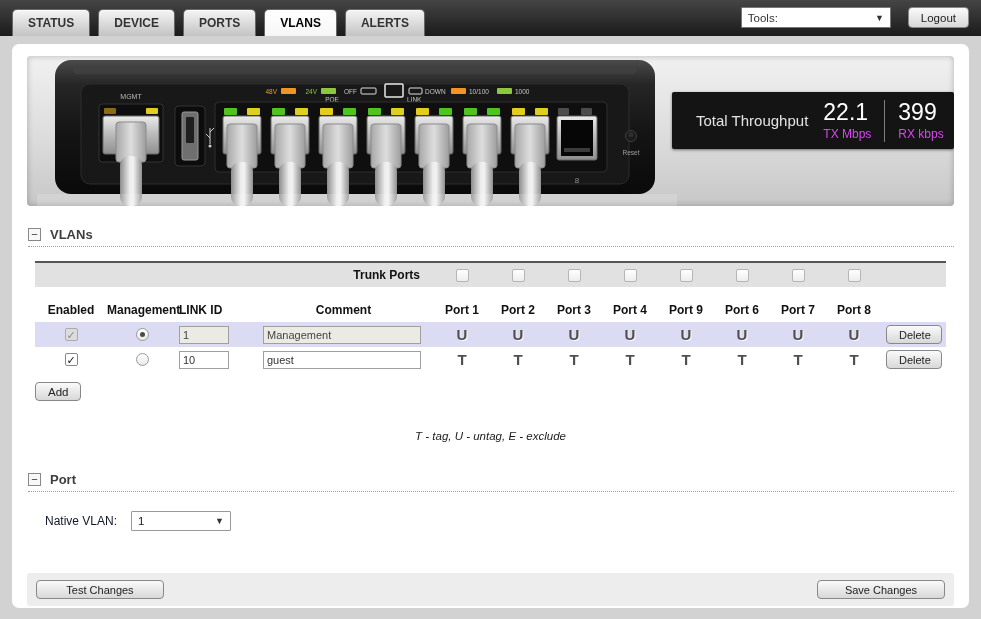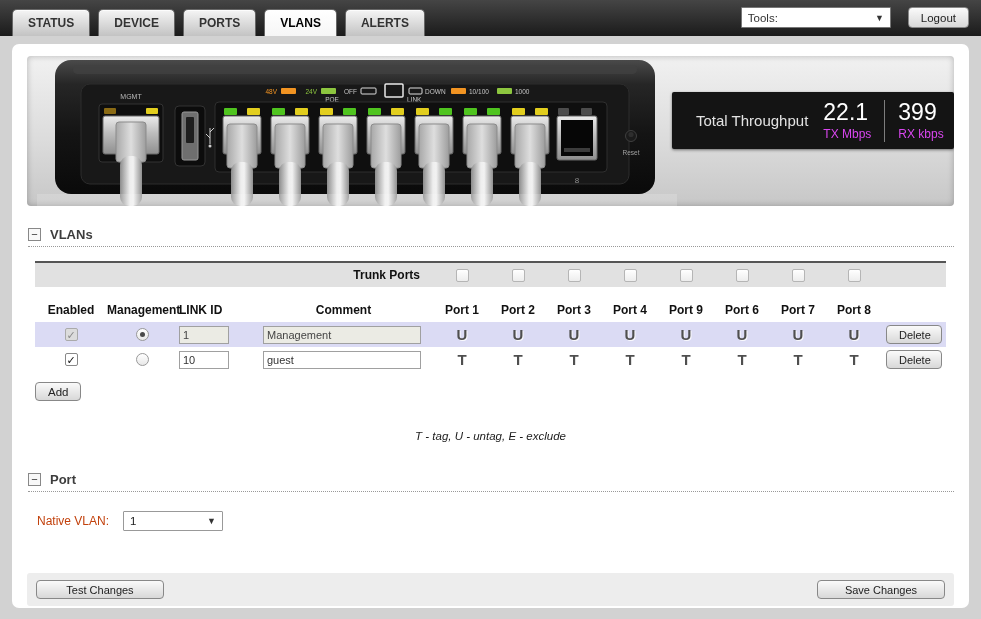--- a/index.html
+++ b/index.html
@@ -74,21 +74,21 @@
   .radio { width:13px; height:13px; border:1px solid #999; border-radius:50%;
     background:linear-gradient(#ffffff,#e8e8e8); position:relative; cursor:pointer; }
   .radio.sel::after { content:""; position:absolute; left:3px; top:3px; width:5px; height:5px;
     border-radius:50%; background:#4a4a4a; }
   .del-btn { height:19px; width:56px; margin-left:4px; font-size:11px; }
   .add-btn { margin:10px 0 0 8px; height:19px; padding:0 12px; font-size:11.5px; }
   .legend-note { text-align:center; font-style:italic; font-size:11.5px; color:#1b1b1b; margin-top:29px; }
 
   
   .native-row { display:flex; align-items:center; margin:19px 0 0 10px; gap:14px; }
-  .native-label { font-size:12px; color:#c2410c; }
+  .native-label { font-size:12px; color:#0f172a;margin-left:8px; }
   .select-box { width:100px; height:20px; background:#fff; border:1px solid #999; border-radius:1px;
     display:flex; align-items:center; justify-content:space-between; padding:0 6px; font-size:11.5px;
     color:#222; cursor:pointer; }
   .select-box .arrow { font-size:9px; color:#333; }
 
   
   .footbar { margin-top:42px; height:33px; background:#ededed; border-radius:3px;
     display:flex; align-items:center; justify-content:space-between; gap:9px; padding:0 9px; }
   .footbar .btn { width:128px; height:19px; font-size:11px; padding:0; }
 </style>

